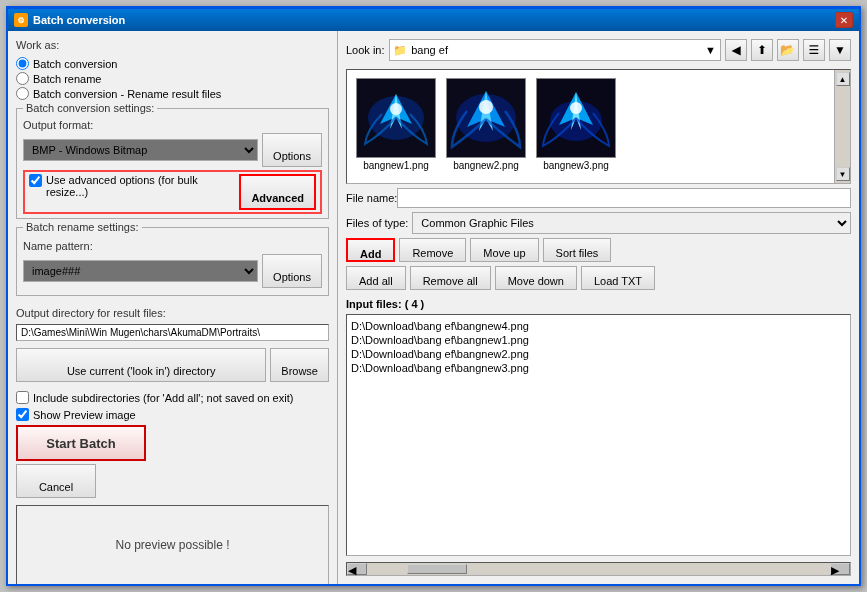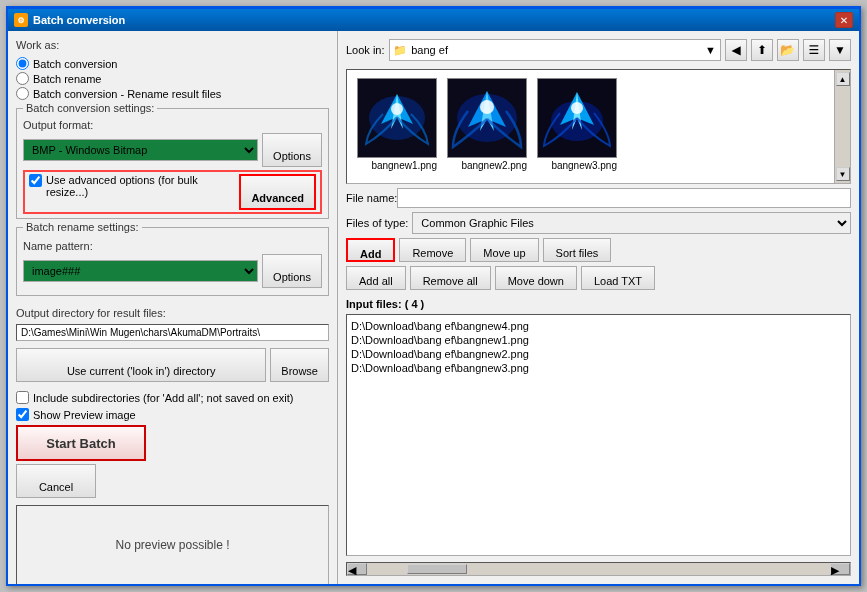--- a/index.html
+++ b/index.html
@@ -114,21 +114,21 @@
     .row {
       display: flex;
       align-items: center;
       gap: 4px;
       margin-bottom: 3px;
     }
     .select-box {
       flex: 1;
       height: 22px;
       border: 1px solid #aaa;
-      background: #15803d;
+      background: #737373;
       font-size: 11px;
       padding: 1px 4px;
       appearance: auto;
     }
     .btn {
       height: 22px;
       padding: 16px 10px;
       border: 1px solid #aaa;
       background: linear-gradient(to bottom, #f8f8f8, #e0e0e0);
       font-size: 11px;
@@ -233,21 +233,21 @@
       width: 22px; height: 22px;
       border: 1px solid #aaa;
       background: linear-gradient(to bottom, #f8f8f8, #e0e0e0);
       cursor: pointer;
       display: flex; align-items: center; justify-content: center;
       font-size: 12px;
     }
     .thumb-item {
       display: flex;
       flex-direction: column;
-      align-items: flex-end;
+      align-items: center;
       width: 82px;
     }
     .thumb-img {
       width: 80px;
       height: 80px;
       background: #111;
       border: 1px solid #888;
       overflow: hidden;
       display: flex;
       align-items: center;

